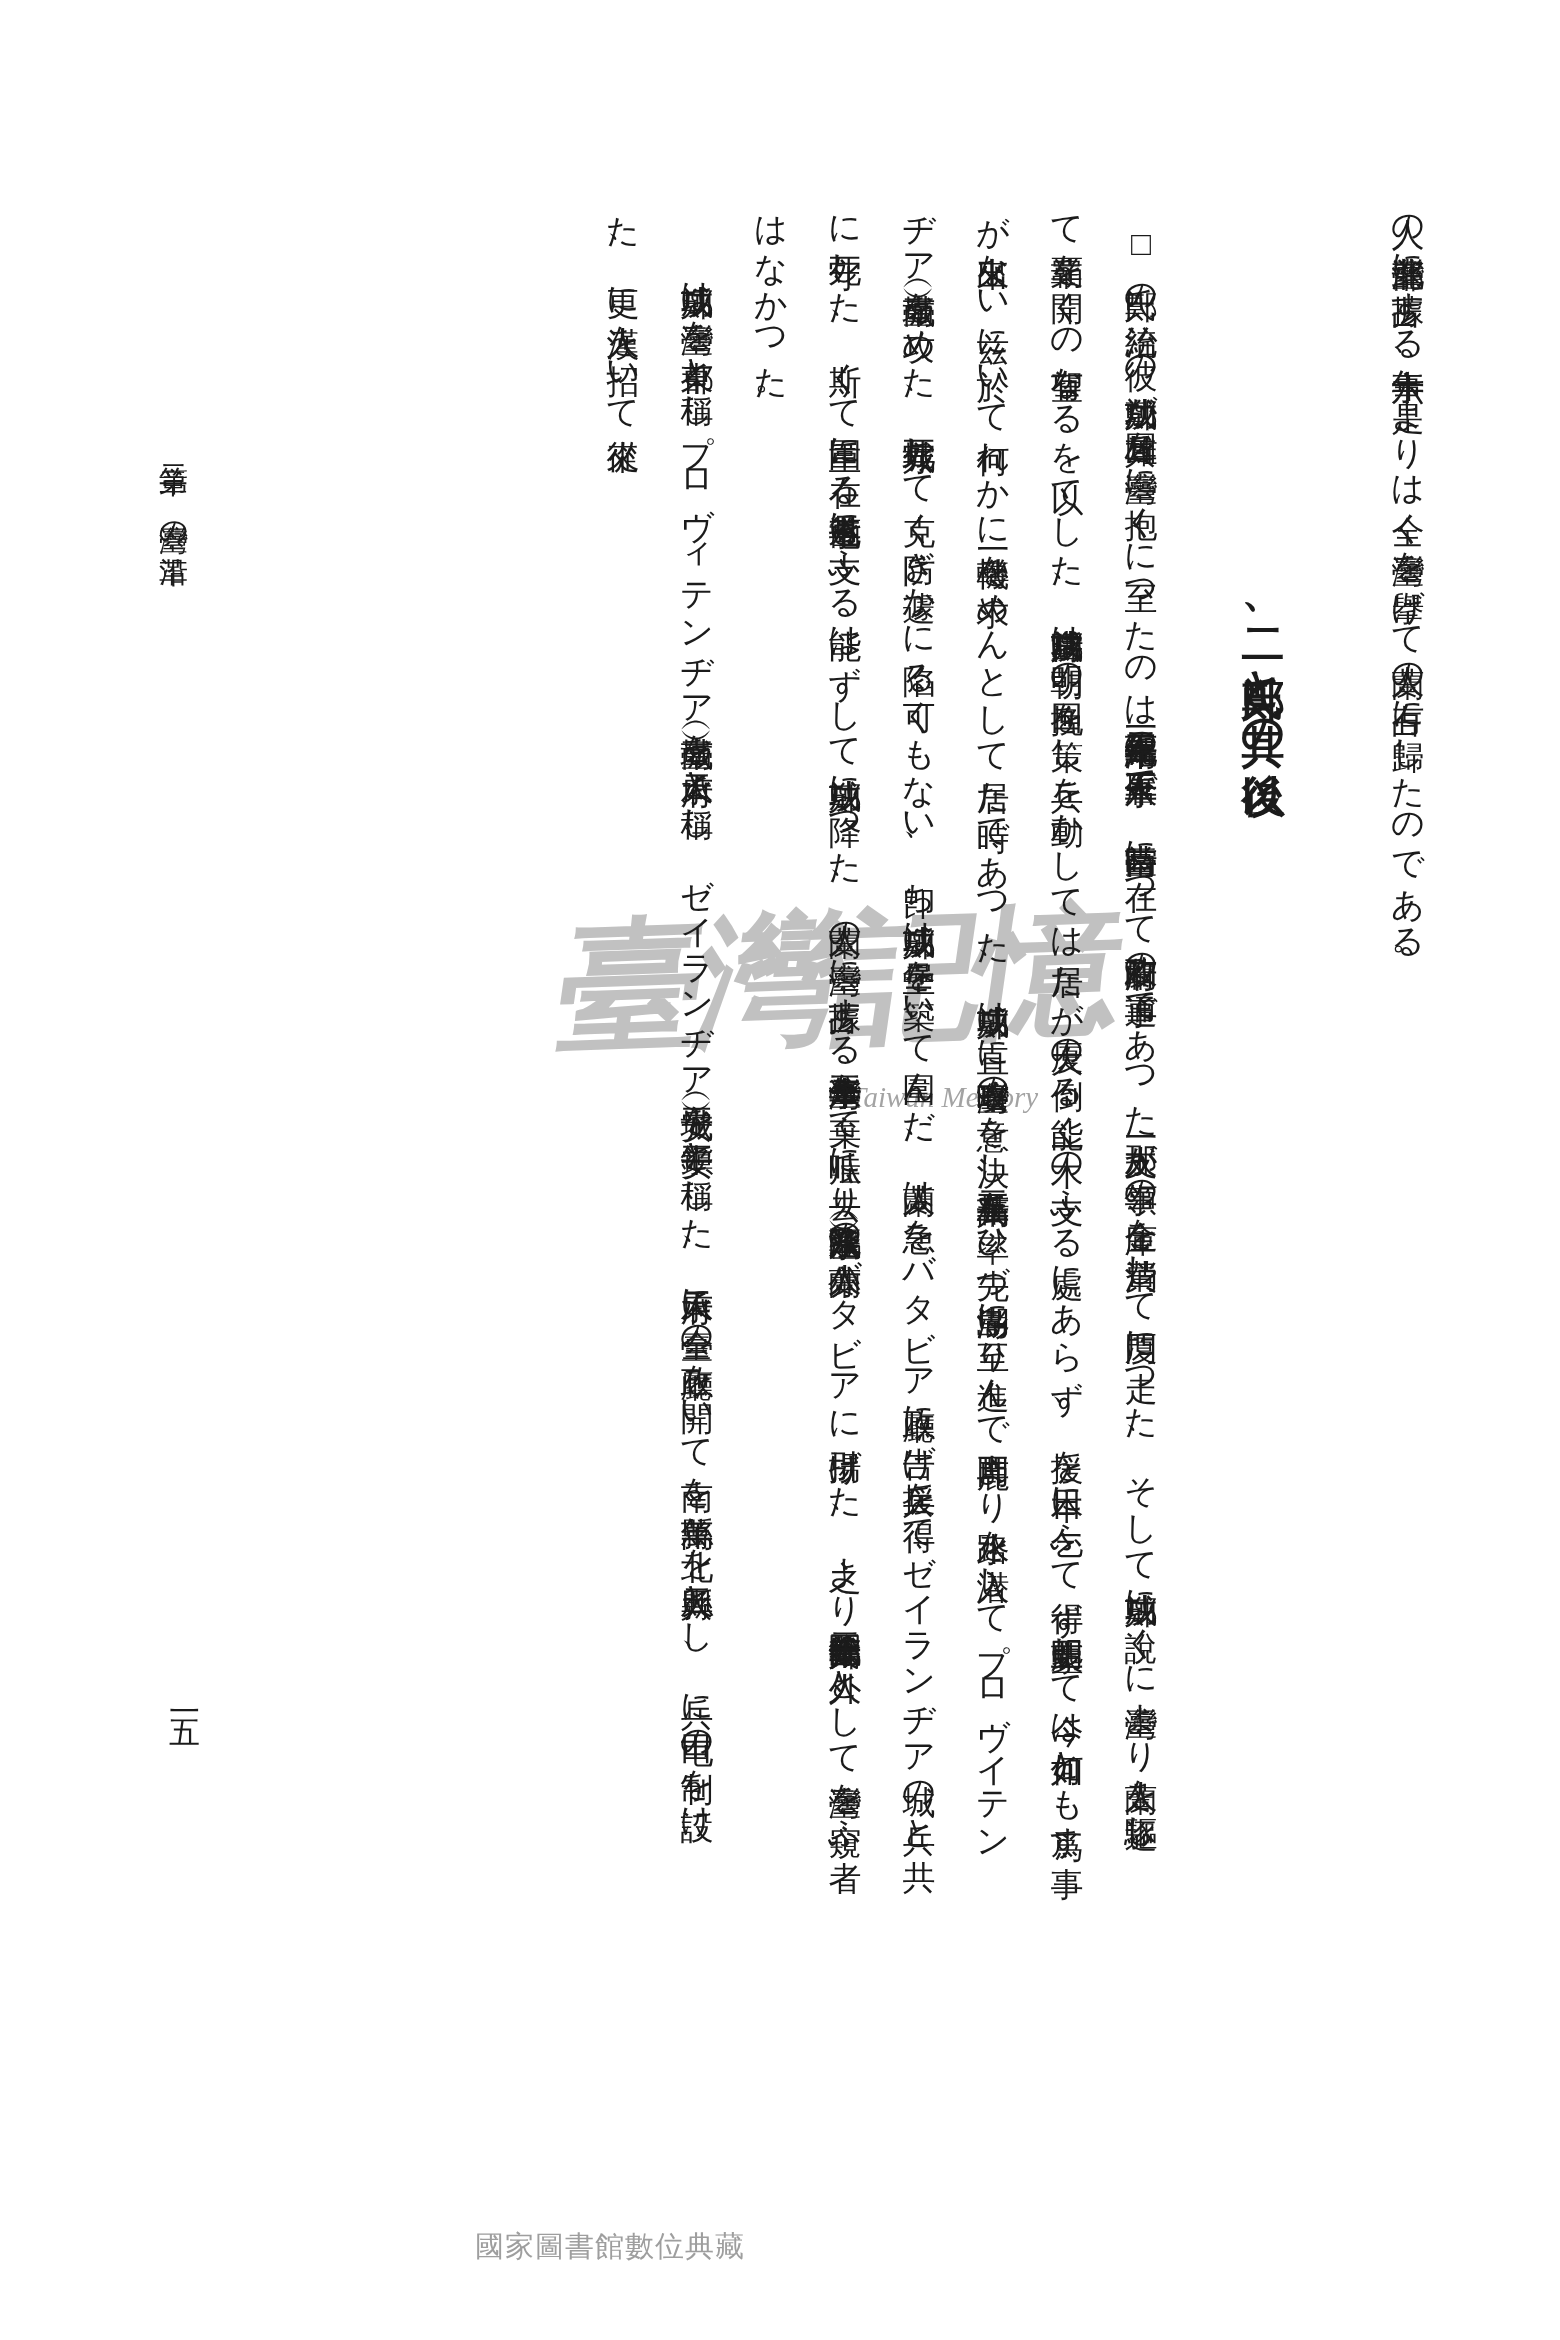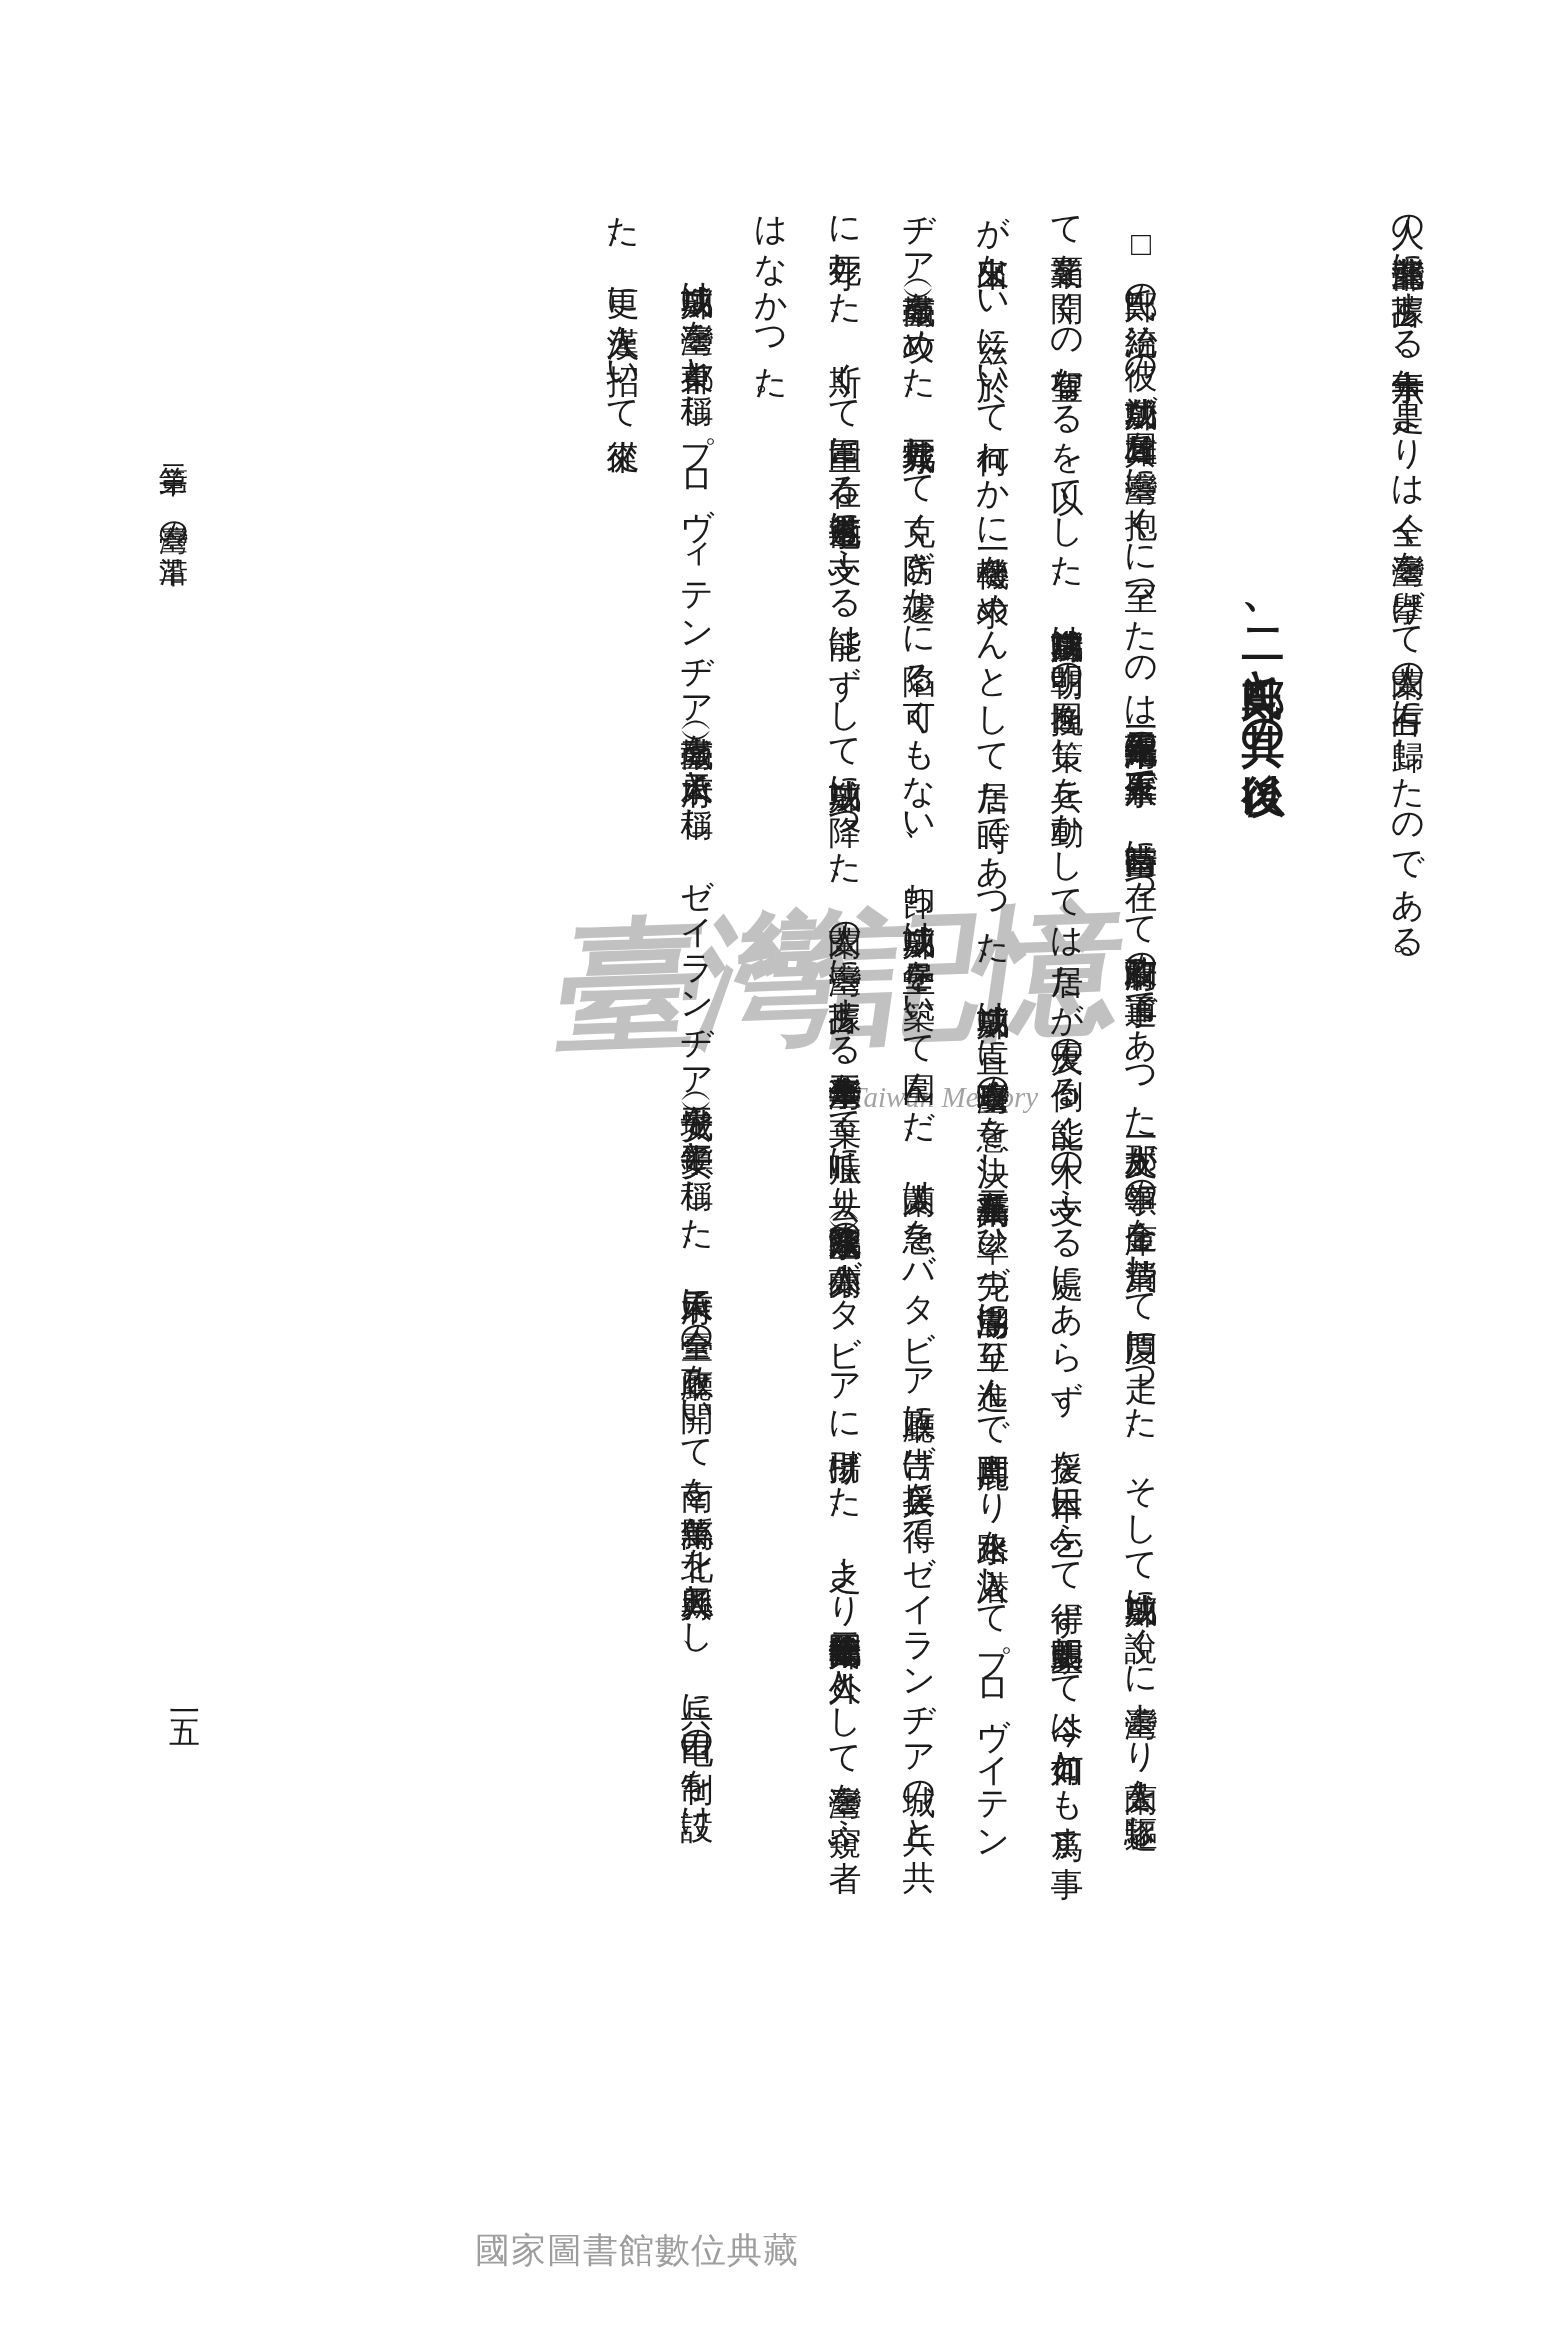--- a/index.html
+++ b/index.html
@@ -86,21 +86,21 @@
     color: #9a9a9a;
     opacity: 0.9;
     font-family: "Liberation Serif", "DejaVu Serif", serif;
     white-space: nowrap;
     margin-top: 32px;
   }
   .wm-footer {
     position: absolute;
     left: 475px;
     top: 2227px;
-    font-size: 35px;
+    font-size: 29px;
     color: #999999;
     opacity: 0.95;
     letter-spacing: 1px;
     white-space: nowrap;
   }
 </style>
 </head>
 <body>
 
 <div class="page">

